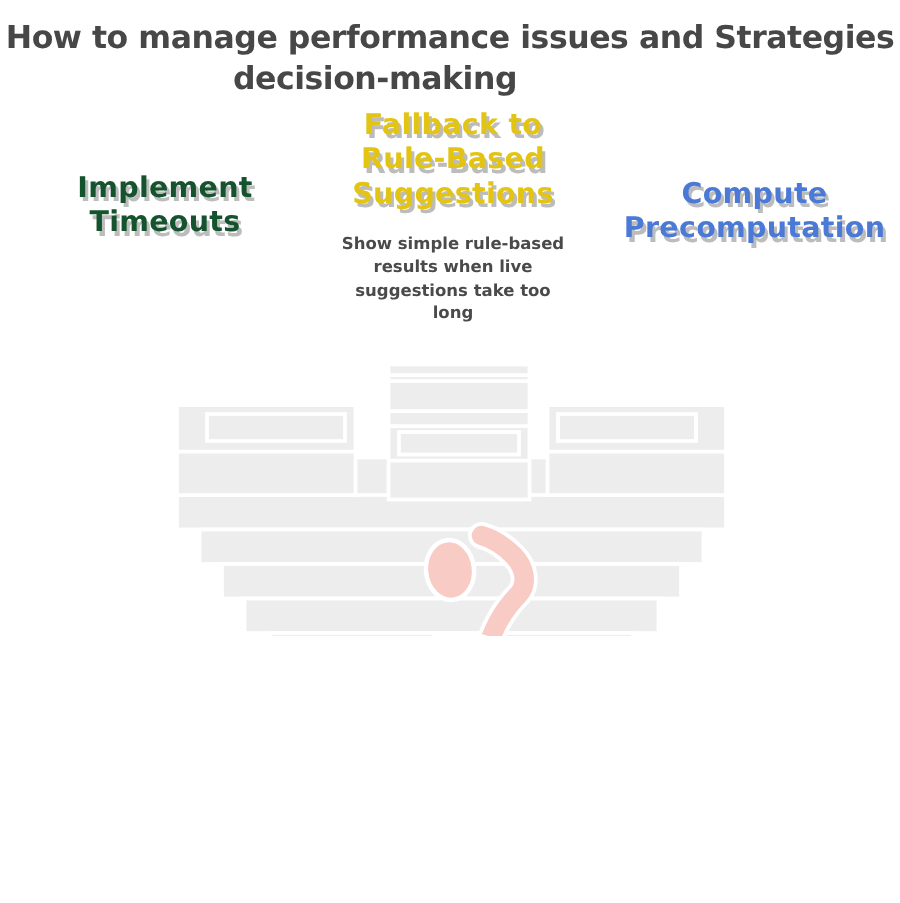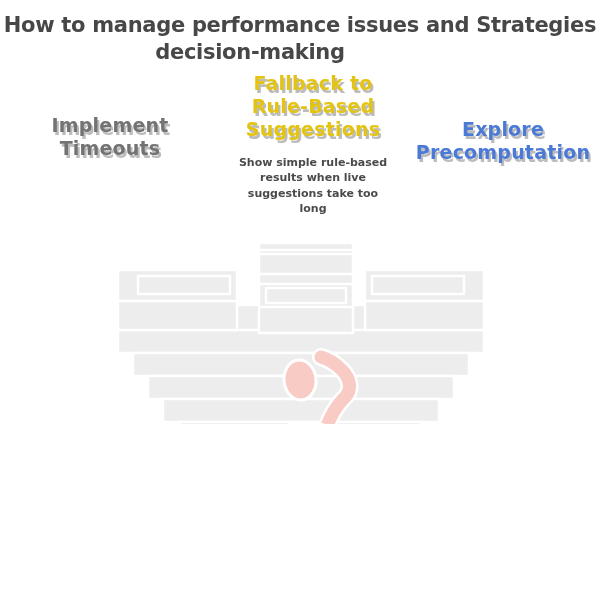--- a/index.html
+++ b/index.html
@@ -7,21 +7,21 @@
         font-family:"DejaVu Sans","Liberation Sans",sans-serif;}
 
   
   .title{position:absolute;top:12px;left:0;width:600px;text-align:center;
          color:#474747;font-weight:bold;font-size:21px;line-height:1.28;letter-spacing:-0.3px;}
   .title .l2{padding-right:100px;} 
 
   
   .col{position:absolute;text-align:center;}
   .col-left  {left:22px; top:114px;width:176px;}
-  .col-mid   {left:225px;top:72px; width:176px;}
+  .col-mid   {left:214px;top:72px; width:176px;}
   .col-right {left:410px;top:118px;width:186px;}
   .strategy-title{font-size:19px;font-weight:800;line-height:1.22;
                   text-shadow:2px 3px 0 #bcbcbc;letter-spacing:0.2px;}
   .strategy-desc{margin:13px auto 0 auto;color:#4a4a4a;font-weight:700;
                  font-size:11px;line-height:1.42;}
   .col-left  .strategy-desc{max-width:158px;}
   .col-mid   .strategy-desc{max-width:152px;}
   .col-right .strategy-desc{max-width:170px;}
 
   
@@ -94,27 +94,27 @@
       <rect x="306" y="521" width="11" height="42" fill="#f9cbc5" stroke="#ffffff" stroke-width="2.5"></rect>
     </g>
   </svg>
 
   <div class="title">
     <div class="l1">How to manage performance issues and Strategies</div>
     <div class="l2">decision-making</div>
   </div>
 
   <div class="col col-left">
-    <div class="strategy-title" style="color: #737373;">Implement Timeouts</div>
+    <div class="strategy-title" style="color: #14532d;">Implement Timeouts</div>
   </div>
 
   <div class="col col-mid">
     <div class="strategy-title" style="color: rgb(228, 196, 19);">Fallback to Rule-Based Suggestions</div>
     <div class="strategy-desc">Show simple rule-based results when live suggestions take too long</div>
   </div>
 
   <div class="col col-right">
-    <div class="strategy-title" style="color: rgb(75, 121, 214);">Explore Precomputation</div>
+    <div class="strategy-title" style="color: rgb(75, 121, 214);">Compute Precomputation</div>
   </div>
 
   <div class="watermark">created with AI</div>
 
 </div>
 
 </body></html>

